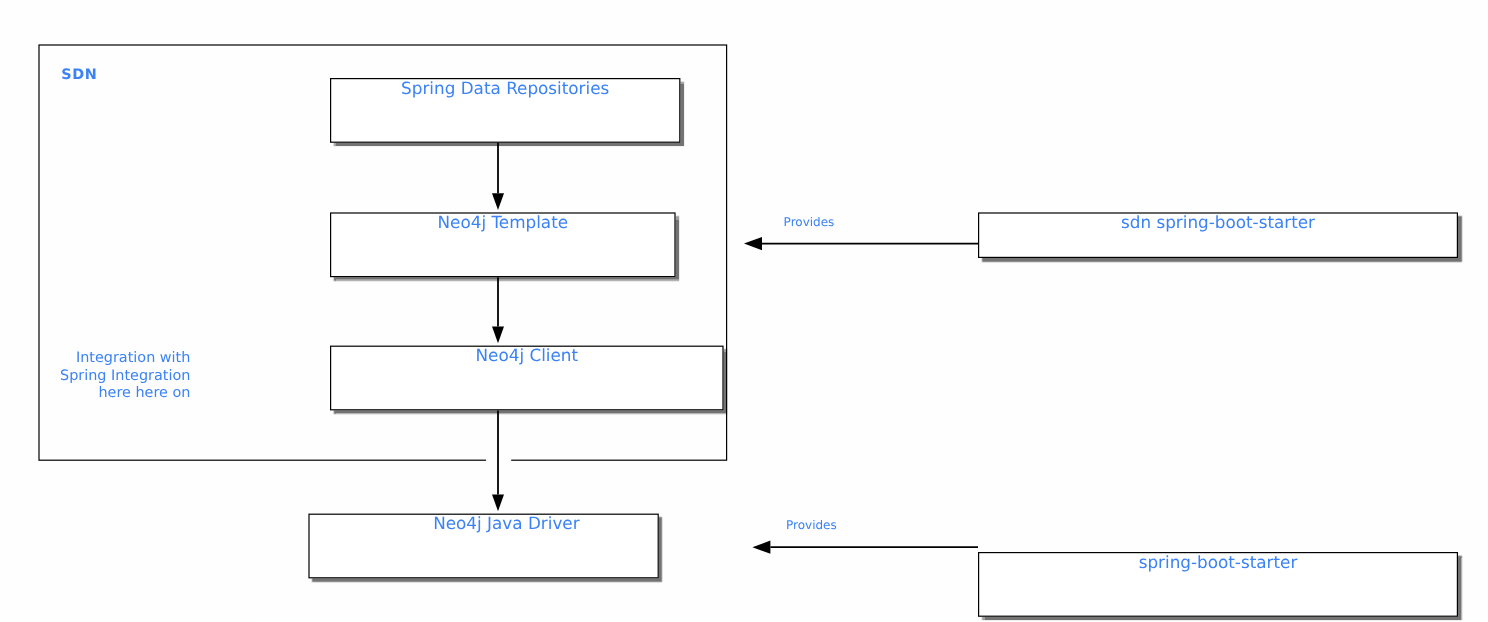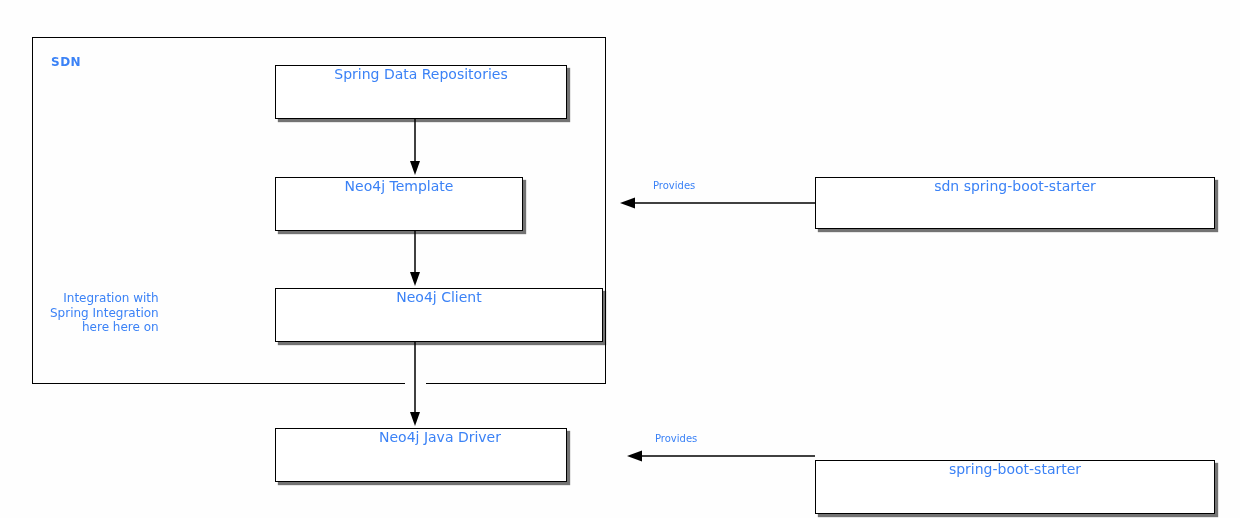--- a/index.html
+++ b/index.html
@@ -39,24 +39,24 @@
     background: #ffffff;
     border: 1.5px solid #000000;
     box-shadow: 3px 3px 1px rgba(0,0,0,0.55);
     display: flex;
     align-items: flex-start;
     justify-content: center;
     font-size: 14px;
     white-space: nowrap;
   }
   .node-sdr      { left: 275px; top:  65px; width: 292px; height: 54px; }
-  .node-template { left: 275px; top: 177px; width: 248px; height: 54px; }
+  .node-template { left: 275px; top: 177px; width: 288px; height: 54px; }
   .node-client   { left: 275px; top: 288px; width: 328px; height: 54px; }
-  .node-driver   { left: 275px; top: 428px; width: 292px; height: 54px; padding-left: 38px; }
-  .node-sdnstarter { left: 815px; top: 177px; width: 400px; height: 52px; }
+  .node-driver   { left: 257px; top: 428px; width: 292px; height: 54px; padding-left: 38px; }
+  .node-sdnstarter { left: 815px; top: 177px; width: 400px; height: 38px; }
   .node-starter    { left: 815px; top: 428px; width: 400px; height: 54px; margin-top: 32px; }
   .side-note {
     position: absolute;
     left: 50px;
     top: 291px;
     font-size: 12px;
     line-height: 14.5px;
     white-space: nowrap;
     text-align: right;
   }

